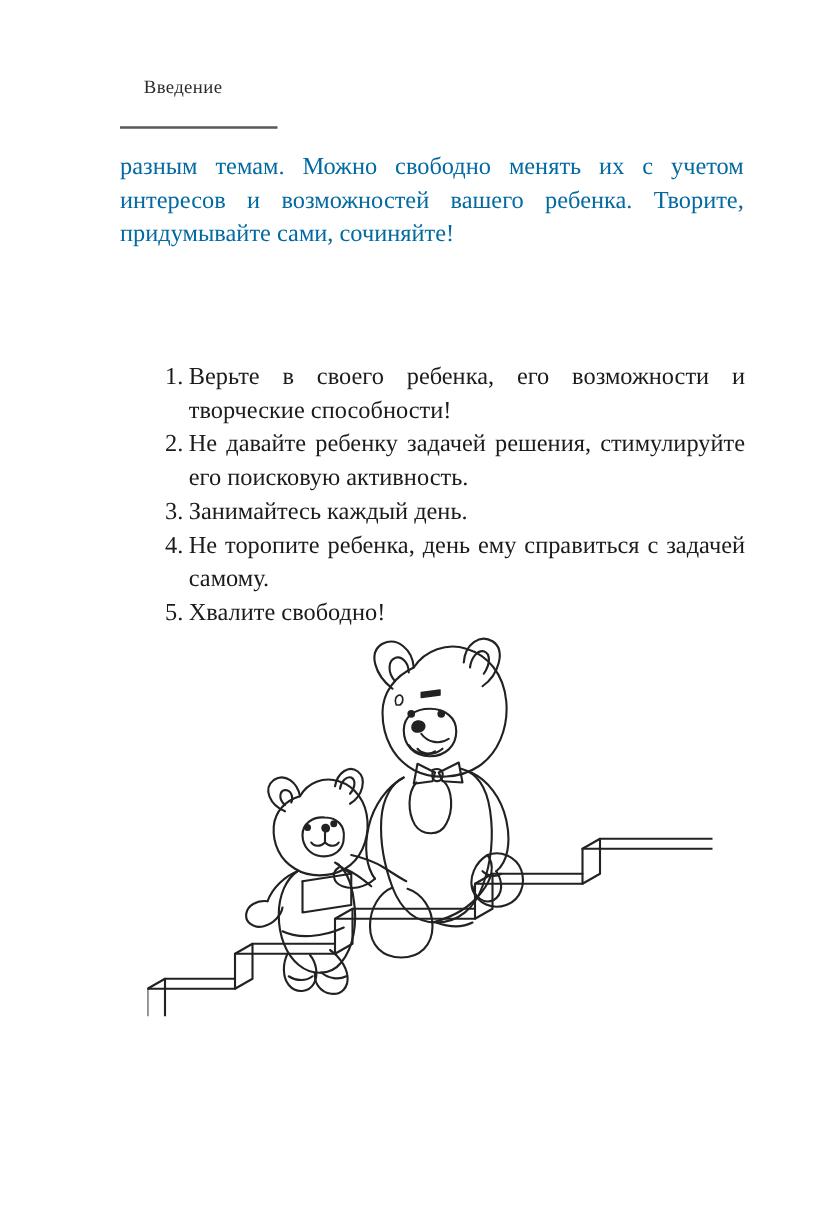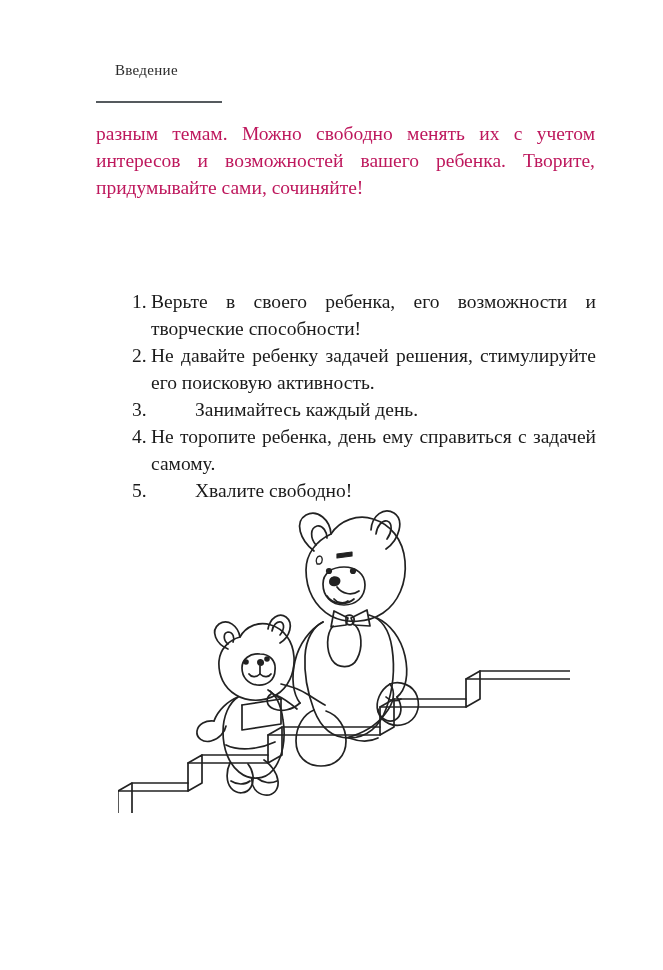--- a/index.html
+++ b/index.html
@@ -28,21 +28,21 @@
 
   
   .textblock { position:absolute; left:96px; top:120px; width:499px; }
   p.para {
     margin:0;
     font-size:19.5px;
     line-height:27px;
     text-align:justify;
     text-justify:inter-word;
     hyphens:manual;
-    color:#be185d;
+    color:#0369a1;
   }
 
   
   .rules-heading {
     position:absolute; left:126px; top:246px;
     font-family:"DejaVu Sans", sans-serif;
     font-weight:bold;
     font-size:15.5px;
     letter-spacing:1.9px;
     color:#1a1a1a;
@@ -62,21 +62,21 @@
   .rule-num {
     flex:0 0 19px;
     text-align:left;
   }
   .rule-text {
     flex:1 1 auto;
     text-align:justify;
     text-justify:inter-word;
     hyphens:manual;
   }
-  .rule-text.single { text-align:left;margin-left:44px; }
+  .rule-text.single { text-align:left; }
 
   
   .illustration {
     position:absolute;
     left:118px; top:498px;
     width:452px; height:315px;
   }
   .illustration svg { display:block; width:100%; height:100%; }
 </style>
 </head>

